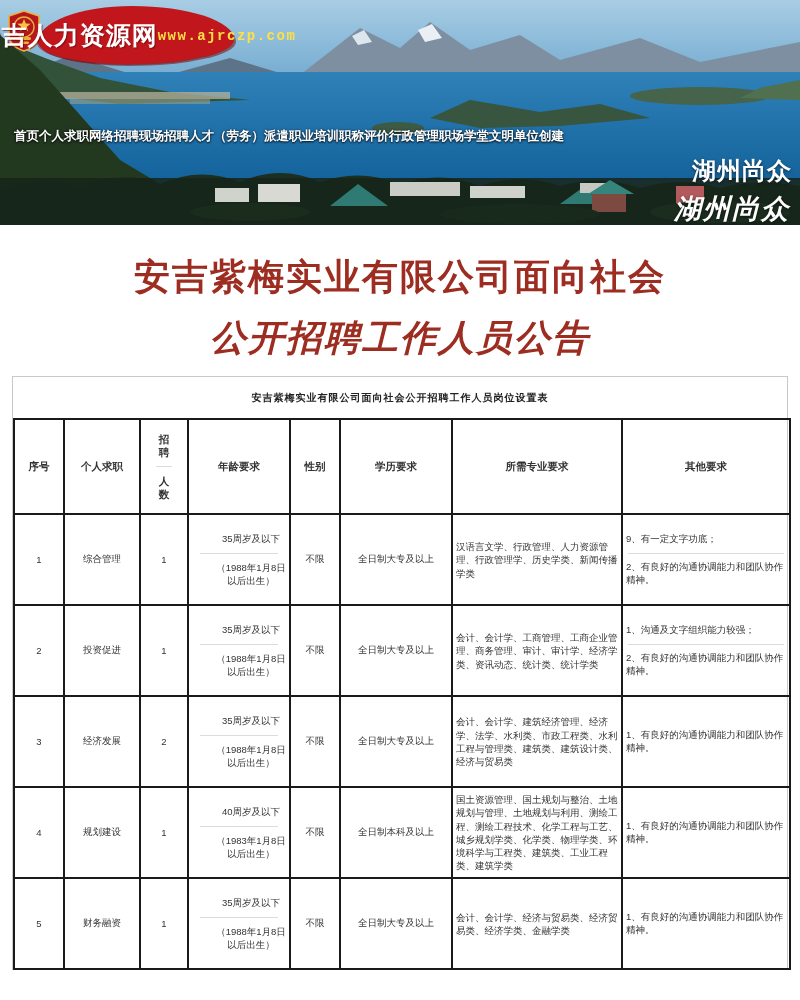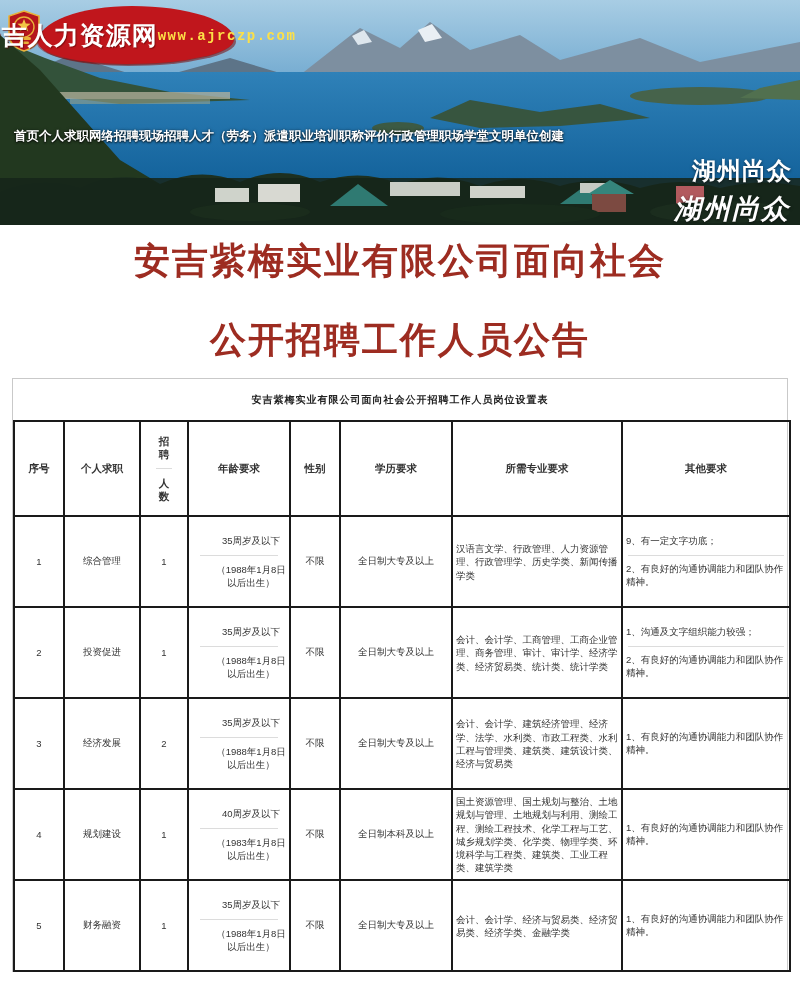--- a/index.html
+++ b/index.html
@@ -27,23 +27,23 @@
     display:flex; flex-wrap:nowrap; align-items:center; }
   .nav-item { color:#ffffff; font-weight:bold; font-size:12.5px; white-space:nowrap; cursor:pointer;
     text-shadow:0 1px 2px rgba(0,0,0,.85), 0 0 3px rgba(0,0,0,.5); }
 
   .wm1 { position:absolute; right:8px; top:155px; color:#ffffff; font-weight:bold; font-size:24px;
     letter-spacing:1px; text-shadow:0 1px 3px rgba(0,0,0,.6); }
   .wm2 { position:absolute; right:10px; top:191px; color:#ffffff; font-weight:bold; font-style:italic;
     font-size:27px; letter-spacing:2px; text-shadow:0 1px 3px rgba(0,0,0,.6); }
 
   
-  .title-block { width:800px; text-align:center; padding-top:18px; padding-bottom:20px; }
+  .title-block { width:800px; text-align:center; padding-top:34px; padding-bottom:20px; }
   .title-line { color:#9d2c21; font-weight:bold; font-size:36px; letter-spacing:2px; line-height:1; }
-  .title-line + .title-line { margin-top:43px; }
+  .title-line + .title-line { margin-top:25px;font-style:italic; }
 
   
   .table-wrap { margin:0 12px; border:1px solid #c9c9c9; border-bottom:none; }
   .table-caption { text-align:center; font-weight:bold; font-size:10px; color:#222;
     padding:14px 0 13px 0; letter-spacing:1px; }
   table.jobs { border-collapse:collapse; width:776px; table-layout:fixed; }
   table.jobs th, table.jobs td { border:2px solid #1a1a1a; vertical-align:middle; color:#333;
     word-break:break-all; }
   table.jobs th { font-size:10.5px; font-weight:bold; height:86px; text-align:center; padding:13px; }
   table.jobs td { font-size:9.5px; height:91px; padding:2px 3px; }
@@ -198,21 +198,21 @@
             <td class="c">2</td>
             <td class="c">投资促进</td>
             <td class="c">1</td>
             <td class="c agecell">
               <div class="ageline">35周岁及以下</div>
               <div class="subhr"></div>
               <div class="ageline">（1988年1月8日以后出生）</div>
             </td>
             <td class="c">不限</td>
             <td class="c">全日制大专及以上</td>
-            <td class="l">会计、会计学、工商管理、工商企业管理、商务管理、审计、审计学、经济学类、经济贸易类、统计类、统计学类</td>
+            <td class="l">会计、会计学、工商管理、工商企业管理、商务管理、审计、审计学、经济学类、资讯动态、统计类、统计学类</td>
             <td class="l">
               <div class="oitem">1、沟通及文字组织能力较强；</div>
               <div class="subhr wide"></div>
               <div class="oitem">2、有良好的沟通协调能力和团队协作精神。</div>
             </td>
           </tr>
           <tr>
             <td class="c">3</td>
             <td class="c">经济发展</td>
             <td class="c">2</td>

